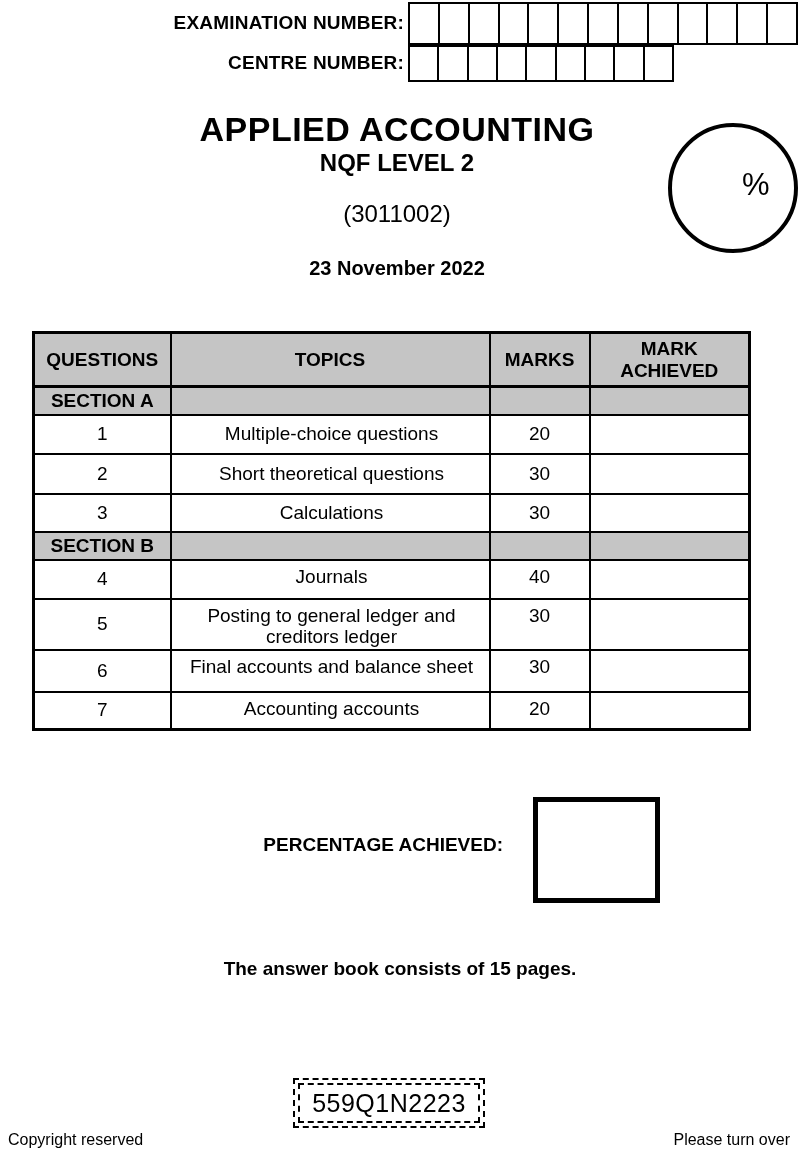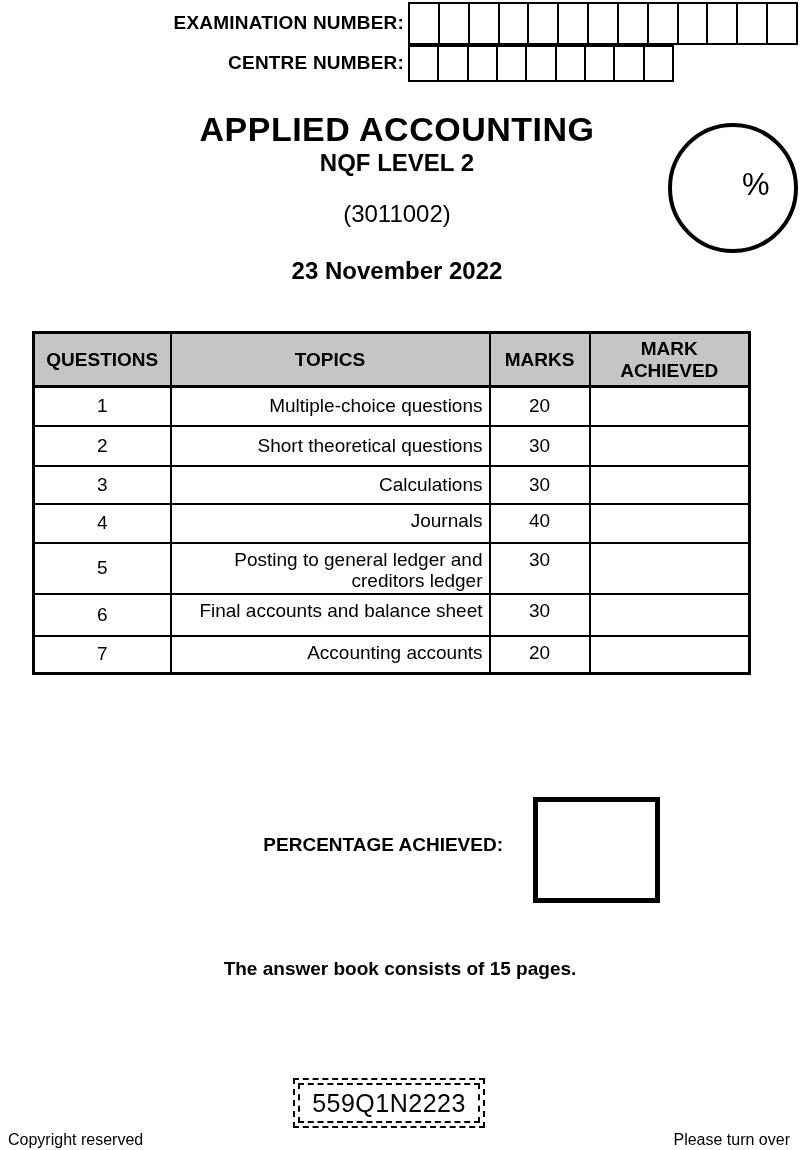--- a/index.html
+++ b/index.html
@@ -28,21 +28,21 @@
   }
   .boxgrid .cell{background:var(--paper);}
   #exam-boxes{left:408px;top:2px;width:390px;height:43px;grid-template-columns:repeat(13,1fr);}
   #centre-boxes{left:408px;top:45px;width:266px;height:37px;grid-template-columns:repeat(9,1fr);}
 
   
   .center-line{left:0;width:780px;text-align:center;padding-left:14px;}
   #title-main{top:110px;font-size:34px;font-weight:bold;letter-spacing:0.5px;}
   #title-level{top:149px;font-size:24px;font-weight:bold;}
   #title-code{top:200px;font-size:24px;}
-  #title-date{top:257px;font-size:24px;font-weight:bold;}
+  #title-date{top:257px;font-size:20px;font-weight:bold;}
 
   
   #percent-circle{
     left:668px;top:123px;width:130px;height:130px;
     border:4px solid var(--ink);border-radius:50%;
   }
   #percent-symbol{
     position:absolute;left:70px;top:42px;
     font-size:31px;line-height:1;
   }
@@ -68,21 +68,21 @@
     background:var(--gray);
     border-bottom:3px solid var(--ink);
     font-weight:bold;text-align:center;
     white-space:pre-line;
   }
   #marks-table tr.section td{
     background:var(--gray);
     font-weight:bold;text-align:center;
   }
   #marks-table td.q{text-align:center;}
-  #marks-table td.topic{text-align:right;padding-left:9px;padding-right:6px;}
+  #marks-table td.topic{text-align:center;padding-left:9px;padding-right:6px;}
   #marks-table td.marks{text-align:center;margin-top:40px;}
   #marks-table tr.topB td.topic,
   #marks-table tr.topB td.marks{vertical-align:top;padding-top:5px;}
   #marks-table tr.total td.topic,
   #marks-table tr.total td.marks{font-weight:bold;}
 
   
   #percentage-label{
     left:0;top:834px;width:503px;text-align:right;
     font-size:19px;font-weight:bold;
@@ -167,38 +167,50 @@
   <thead>
       <tr style="height: 54px;">
         <th>QUESTIONS</th>
         <th>TOPICS</th>
         <th>MARKS</th>
         <th>MARK
 ACHIEVED</th>
       </tr>
     </thead>
   <tbody>
+      <tr class="section" style="height: 28px;">
+        <td class="q">SECTION A</td>
+        <td class="topic"></td>
+        <td class="marks"></td>
+        <td class="ach"></td>
+      </tr>
       <tr class="item" style="height: 39px;">
         <td class="q">1</td>
         <td class="topic">Multiple-choice questions</td>
         <td class="marks">20</td>
         <td class="ach"></td>
       </tr>
       <tr class="item" style="height: 40px;">
         <td class="q">2</td>
         <td class="topic">Short theoretical questions</td>
         <td class="marks">30</td>
         <td class="ach"></td>
       </tr>
       <tr class="item" style="height: 38px;">
         <td class="q">3</td>
         <td class="topic">Calculations</td>
         <td class="marks">30</td>
         <td class="ach"></td>
       </tr>
+      <tr class="section" style="height: 28px;">
+        <td class="q">SECTION B</td>
+        <td class="topic"></td>
+        <td class="marks"></td>
+        <td class="ach"></td>
+      </tr>
       <tr class="item topB" style="height: 39px;">
         <td class="q">4</td>
         <td class="topic">Journals</td>
         <td class="marks">40</td>
         <td class="ach"></td>
       </tr>
       <tr class="item topB" style="height: 51px;">
         <td class="q">5</td>
         <td class="topic">Posting to general ledger and creditors ledger</td>
         <td class="marks">30</td>

